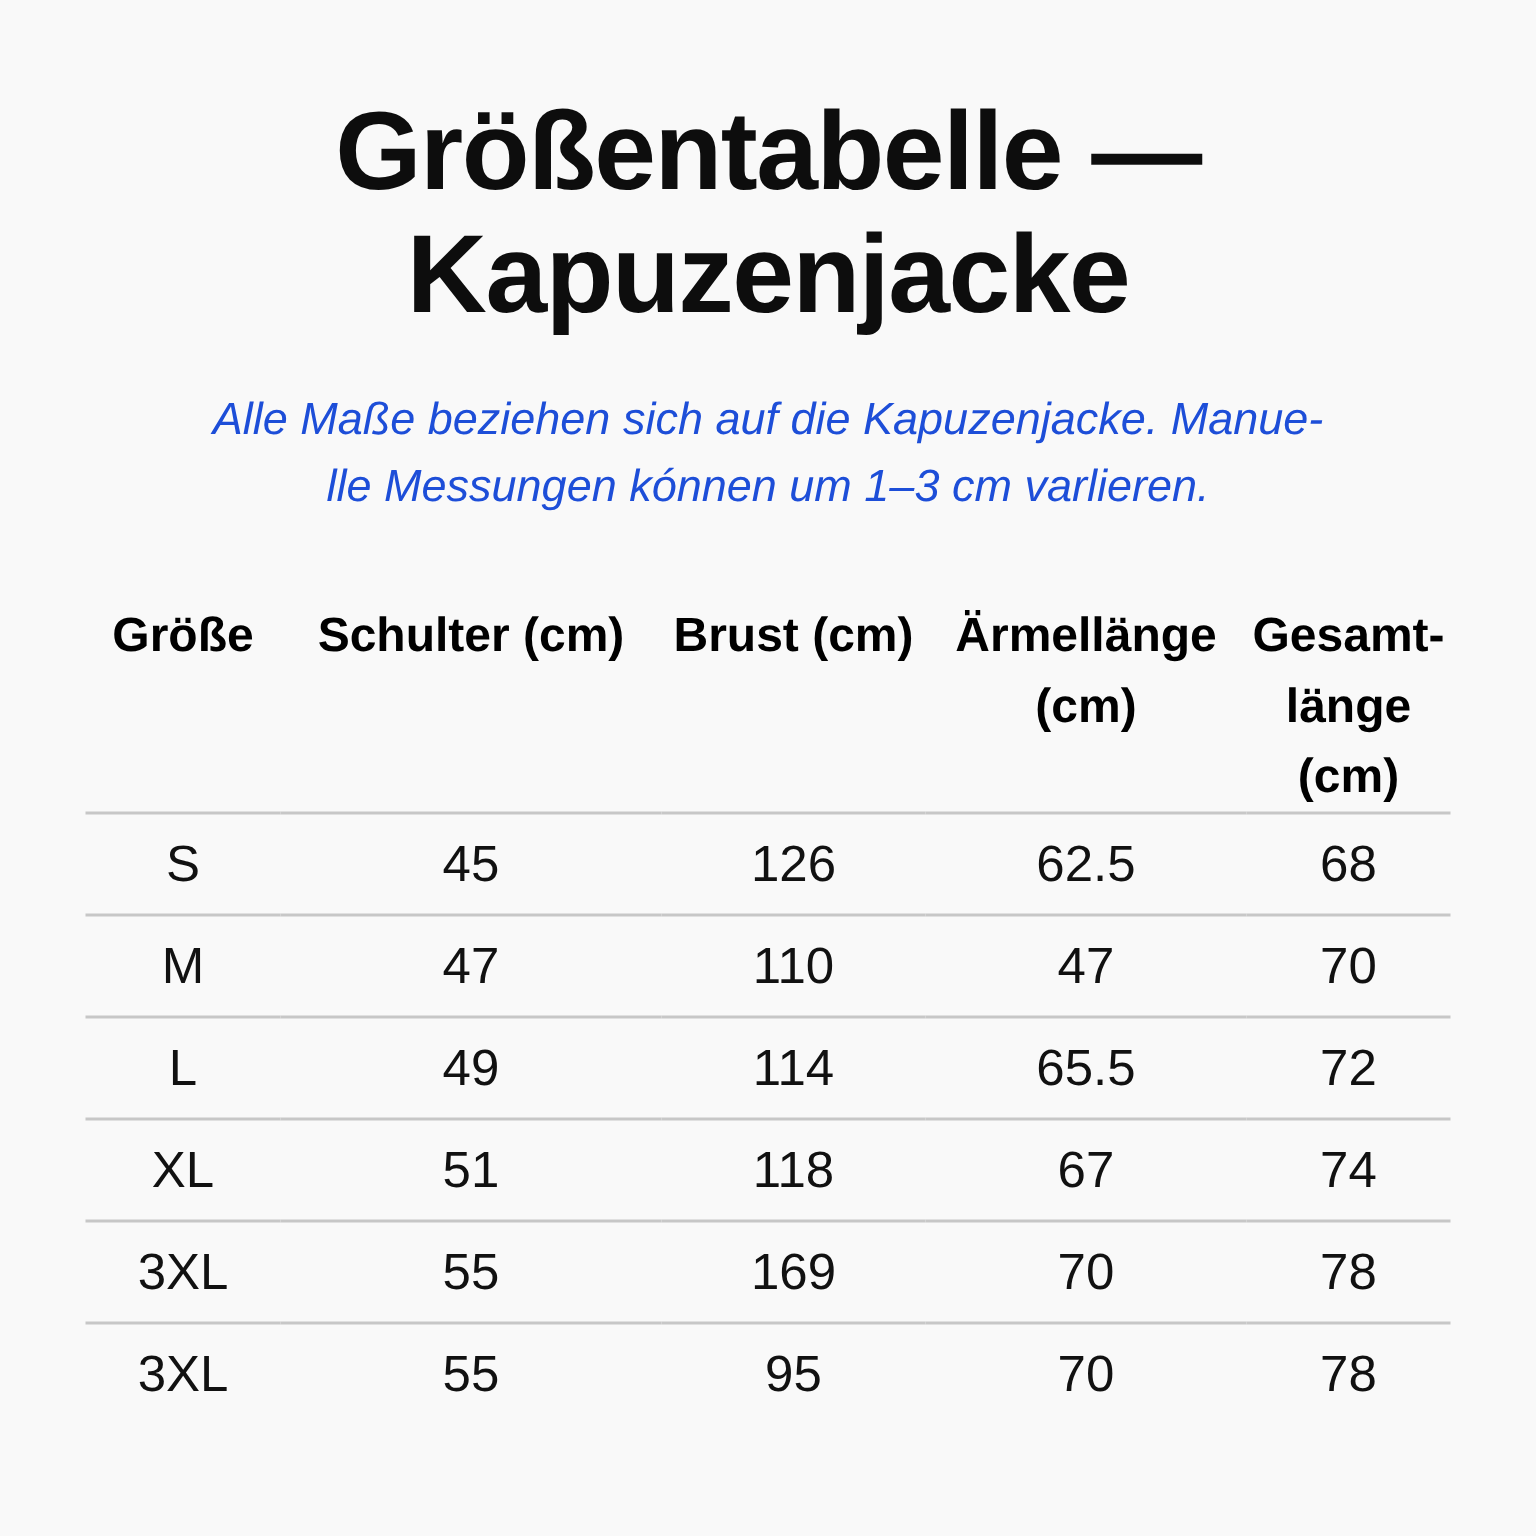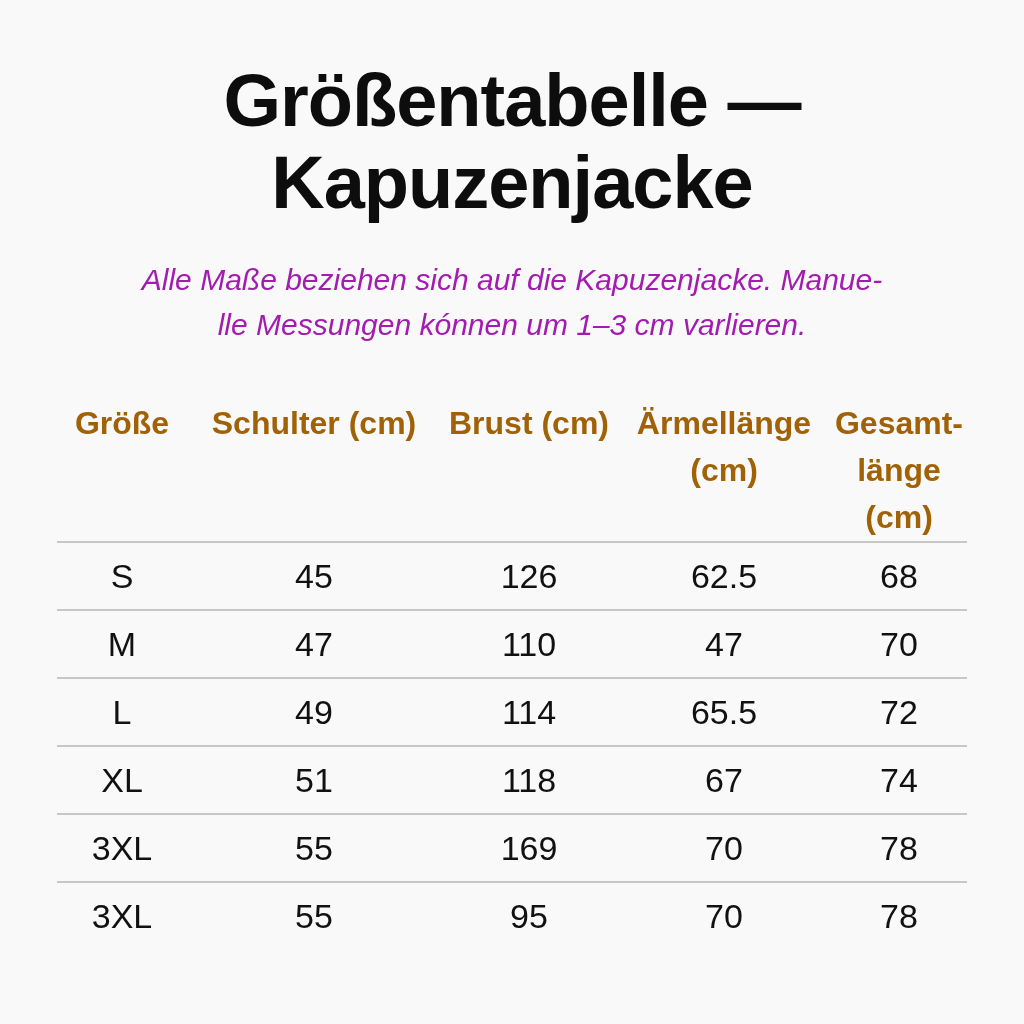--- a/index.html
+++ b/index.html
@@ -29,21 +29,21 @@
     color: #0d0d0d;
   }
   .title .line { display: block; white-space: nowrap; }
   .subtitle {
     margin-top: 33px;
     text-align: center;
     font-style: italic;
     font-weight: 400;
     font-size: 30px;
     line-height: 45px;
-    color: #a21caf;
+    color: #1d4ed8;
   }
   .subtitle .line { display: block; white-space: nowrap; }
   table.size-table {
     margin: 53px auto 0 auto;
     width: 910px;
     border-collapse: collapse;
     table-layout: fixed;
   }
   col.c1 { width: 130px; }
   col.c2 { width: 254px; }
@@ -52,21 +52,21 @@
   col.c5 { width: 136px; }
   thead th {
     vertical-align: top;
     text-align: center;
     font-weight: 700;
     font-size: 32px;
     line-height: 47px;
     height: 137px;
     padding: 0;
     border-bottom: 2px solid #c7c7c7;
-    color: #a16207;
+    color: #000000;
   }
   thead th .hline { display: block; white-space: nowrap; }
   tbody td {
     height: 68px;
     vertical-align: middle;
     text-align: center;
     font-size: 34px;
     font-weight: 400;
     padding: 0;
     color: #111111;

